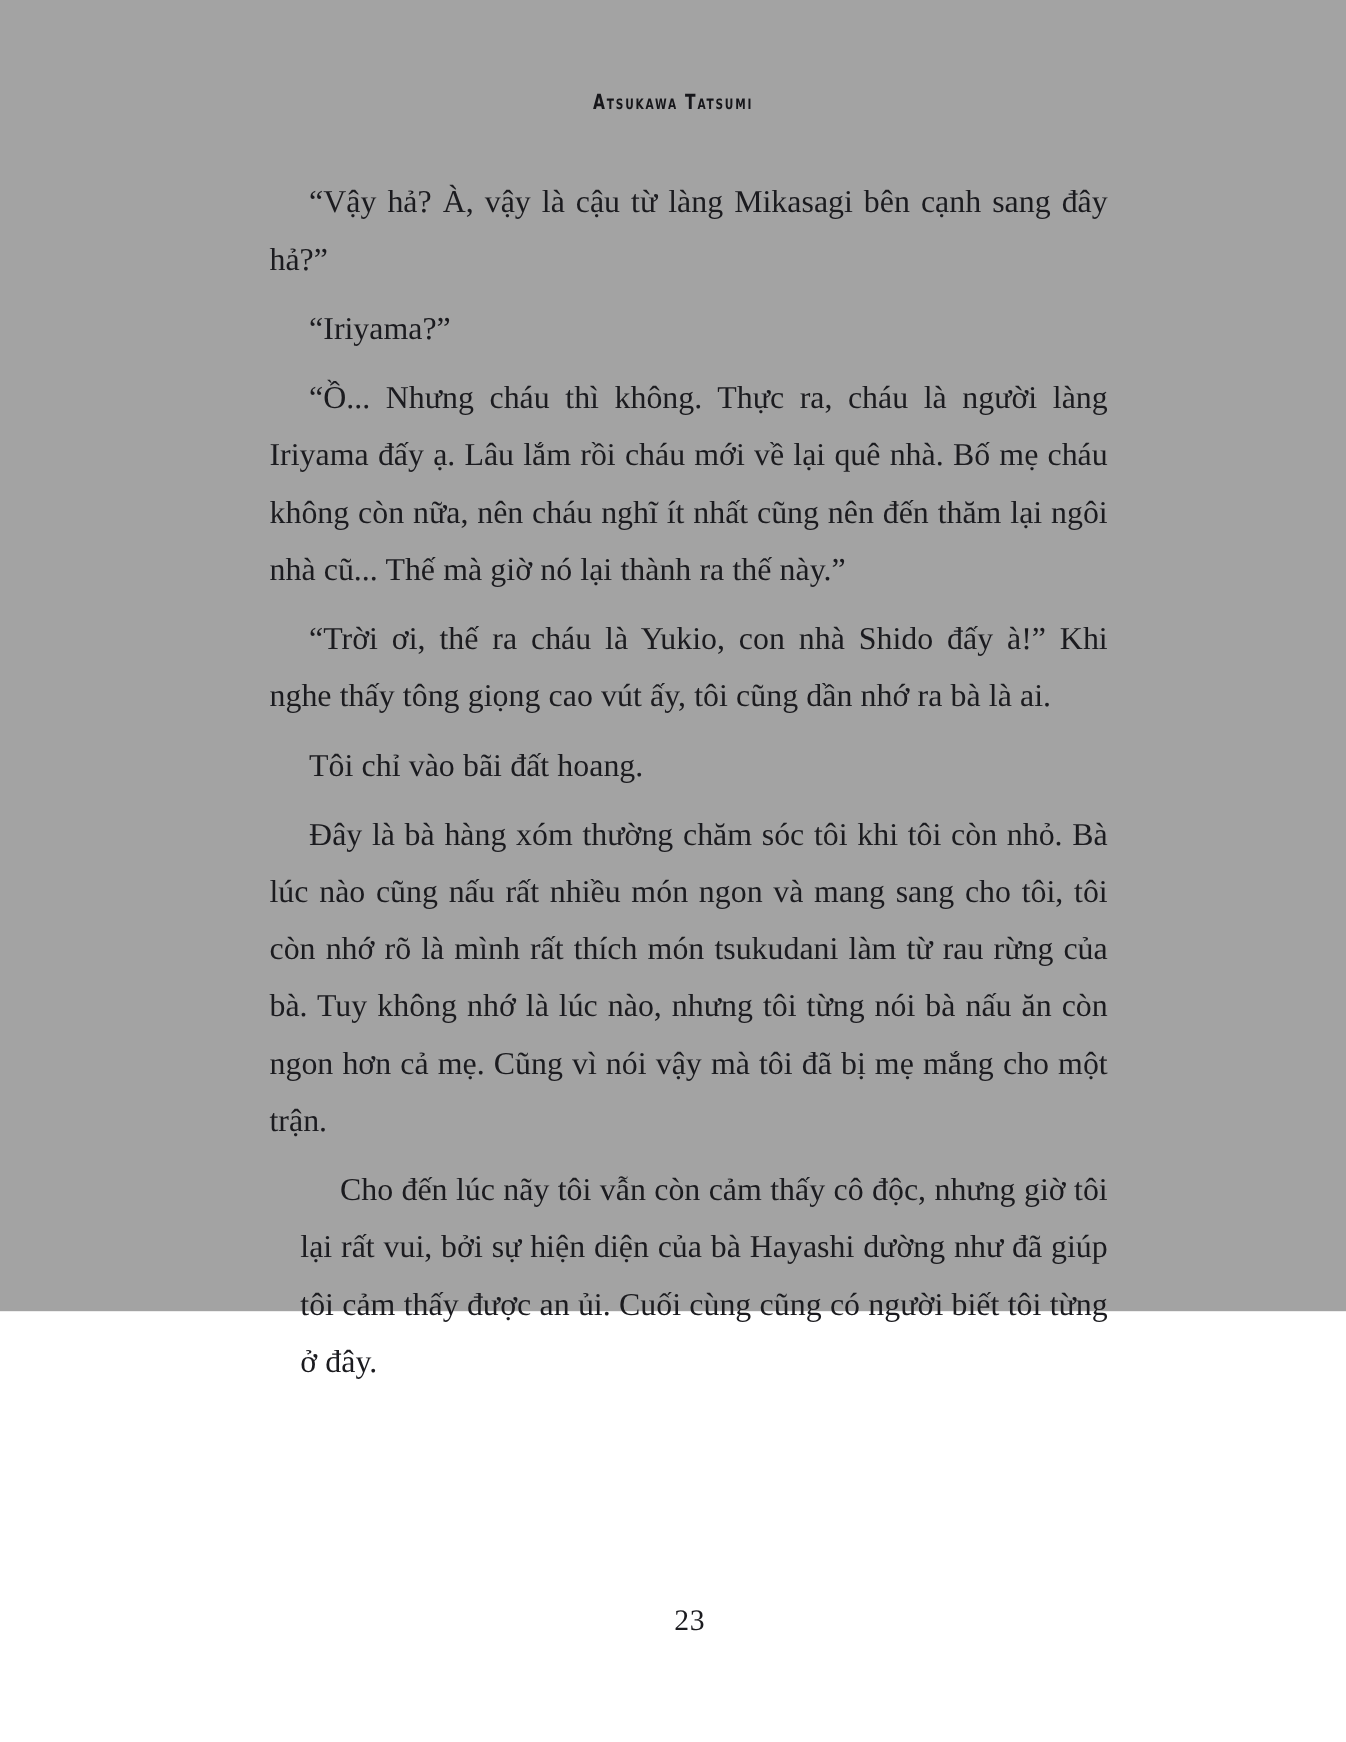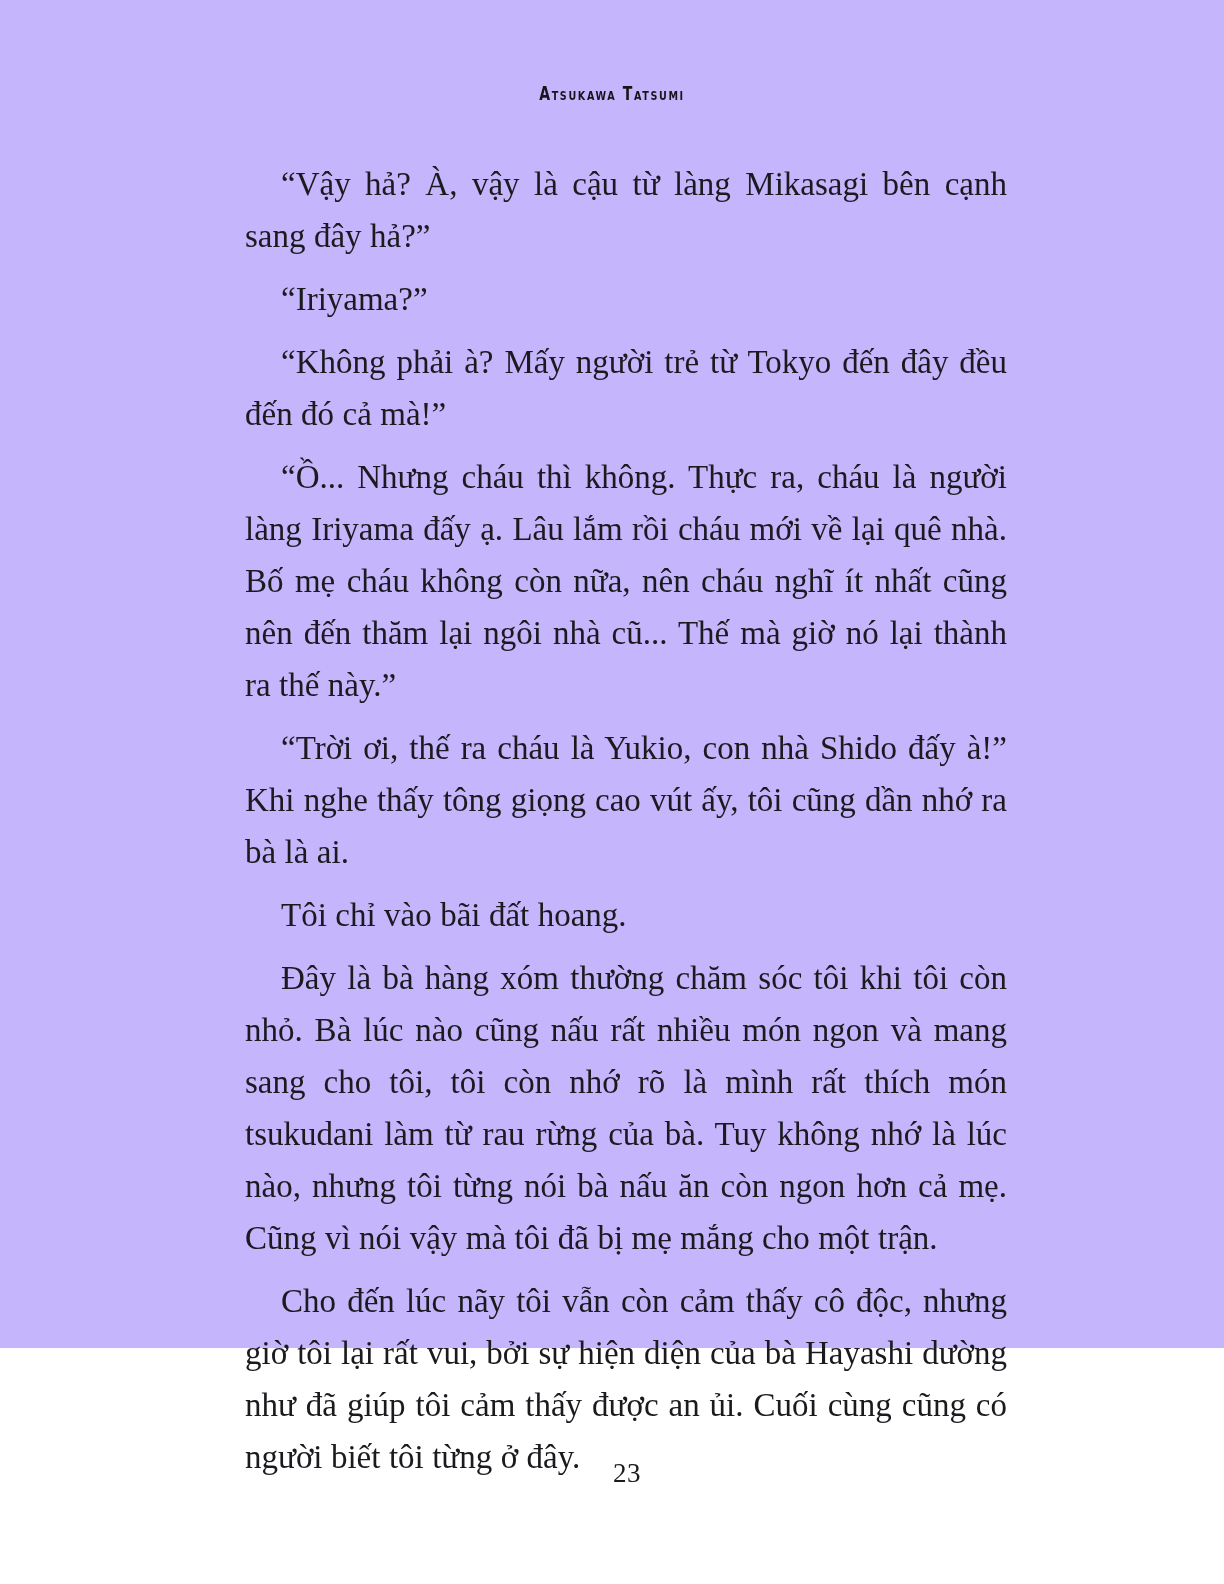--- a/index.html
+++ b/index.html
@@ -14,22 +14,22 @@
     font-family: "Liberation Serif", "DejaVu Serif", serif;
     color: #1a1a1a;
     position: relative;
     overflow: hidden;
   }
 
   .page {
     position: absolute;
     inset: 0;
     width: 1224px;
-    height: 1348px;
-    background: #c4b5fd;
+    height: 1192px;
+    background: #a3a3a3;
   }
 
   
   .running-head {
     position: absolute;
     top: 82px;
     left: 0;
     width: 1224px;
     text-align: center;
     font-family: "DejaVu Sans Condensed", "Liberation Sans Narrow", "Liberation Sans", sans-serif;
@@ -49,35 +49,36 @@
     top: 158px;
     left: 245px;
     width: 762px;
   }
 
   .para {
     margin: 0;
     text-indent: 36px;
     text-align: justify;
     text-justify: inter-word;
-    font-size: 33px;
+    font-size: 29px;
     line-height: 52px;
     color: #1b1b1f;
     -webkit-font-smoothing: antialiased;
     hyphens: none;
     word-spacing: 0.2px;
   }
 
   .para + .para {
     margin-top: 11px;
   }
 
   
   .para:last-child {
     margin-bottom: 0;
+    margin-left: 28px;
   }
 
   
   .folio {
     position: absolute;
     top: 1458px;
     left: 0;
     width: 1224px;
     text-align: center;
     font-family: "Liberation Serif", "DejaVu Serif", serif;
@@ -90,21 +91,20 @@
 </head>
 <body>
 
 <div class="page">
 
   <div class="running-head">Atsukawa Tatsumi</div>
 
   <div class="text-column">
     <p class="para">“Vậy hả? À, vậy là cậu từ làng Mikasagi bên cạnh sang đây hả?”</p>
     <p class="para">“Iriyama?”</p>
-    <p class="para">“Không phải à? Mấy người trẻ từ Tokyo đến đây đều đến đó cả mà!”</p>
     <p class="para">“Ồ... Nhưng cháu thì không. Thực ra, cháu là người làng Iriyama đấy ạ. Lâu lắm rồi cháu mới về lại quê nhà. Bố mẹ cháu không còn nữa, nên cháu nghĩ ít nhất cũng nên đến thăm lại ngôi nhà cũ... Thế mà giờ nó lại thành ra thế này.”</p>
     <p class="para">“Trời ơi, thế ra cháu là Yukio, con nhà Shido đấy à!” Khi nghe thấy tông giọng cao vút ấy, tôi cũng dần nhớ ra bà là ai.</p>
     <p class="para">Tôi chỉ vào bãi đất hoang.</p>
     <p class="para">Đây là bà hàng xóm thường chăm sóc tôi khi tôi còn nhỏ. Bà lúc nào cũng nấu rất nhiều món ngon và mang sang cho tôi, tôi còn nhớ rõ là mình rất thích món tsukudani làm từ rau rừng của bà. Tuy không nhớ là lúc nào, nhưng tôi từng nói bà nấu ăn còn ngon hơn cả mẹ. Cũng vì nói vậy mà tôi đã bị mẹ mắng cho một trận.</p>
     <p class="para">Cho đến lúc nãy tôi vẫn còn cảm thấy cô độc, nhưng giờ tôi lại rất vui, bởi sự hiện diện của bà Hayashi dường như đã giúp tôi cảm thấy được an ủi. Cuối cùng cũng có người biết tôi từng ở đây.</p>
   </div>
 
   <div class="folio">23</div>
 
 </div>

